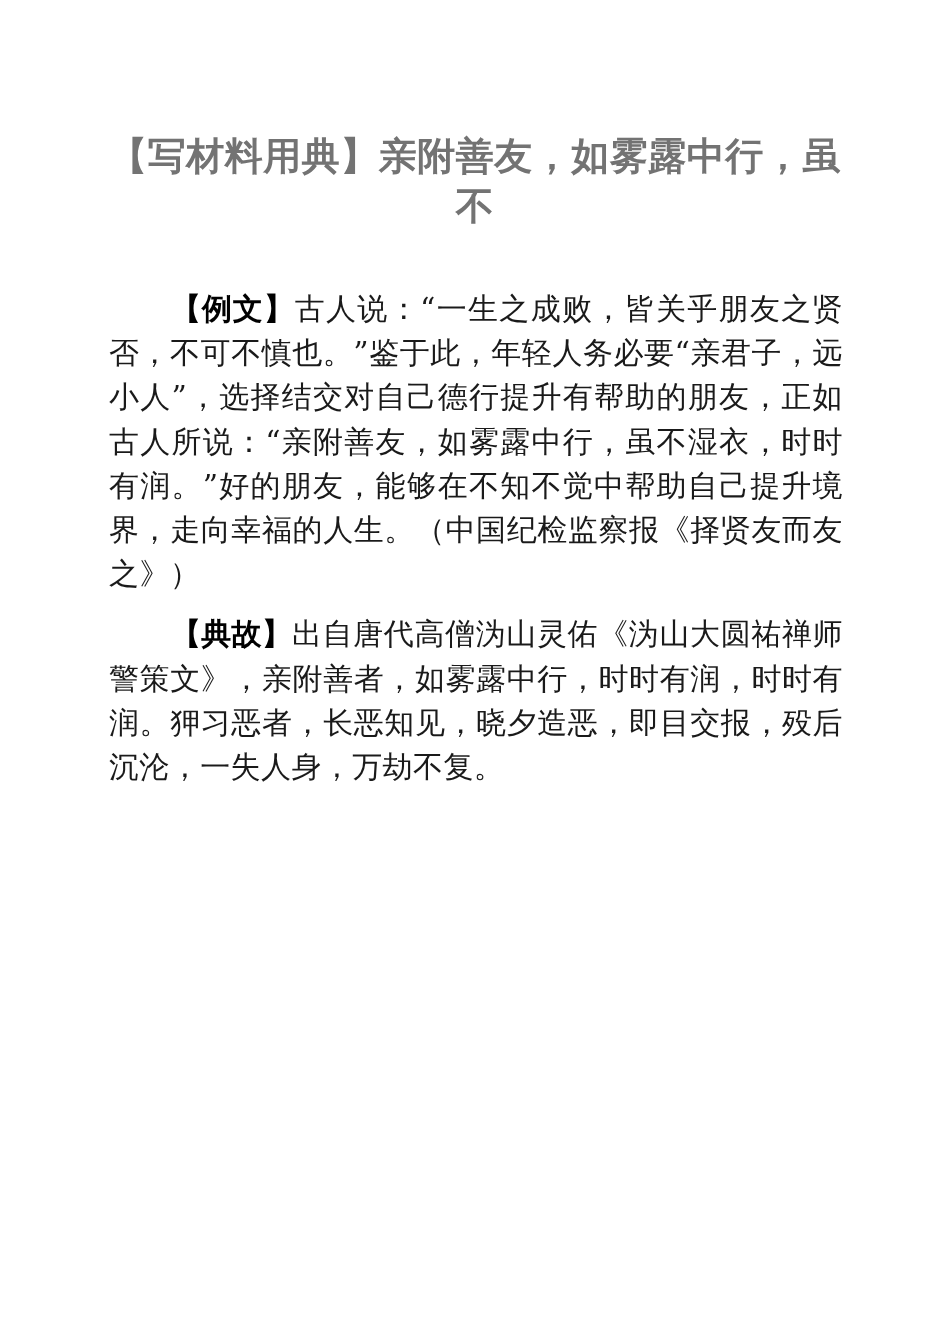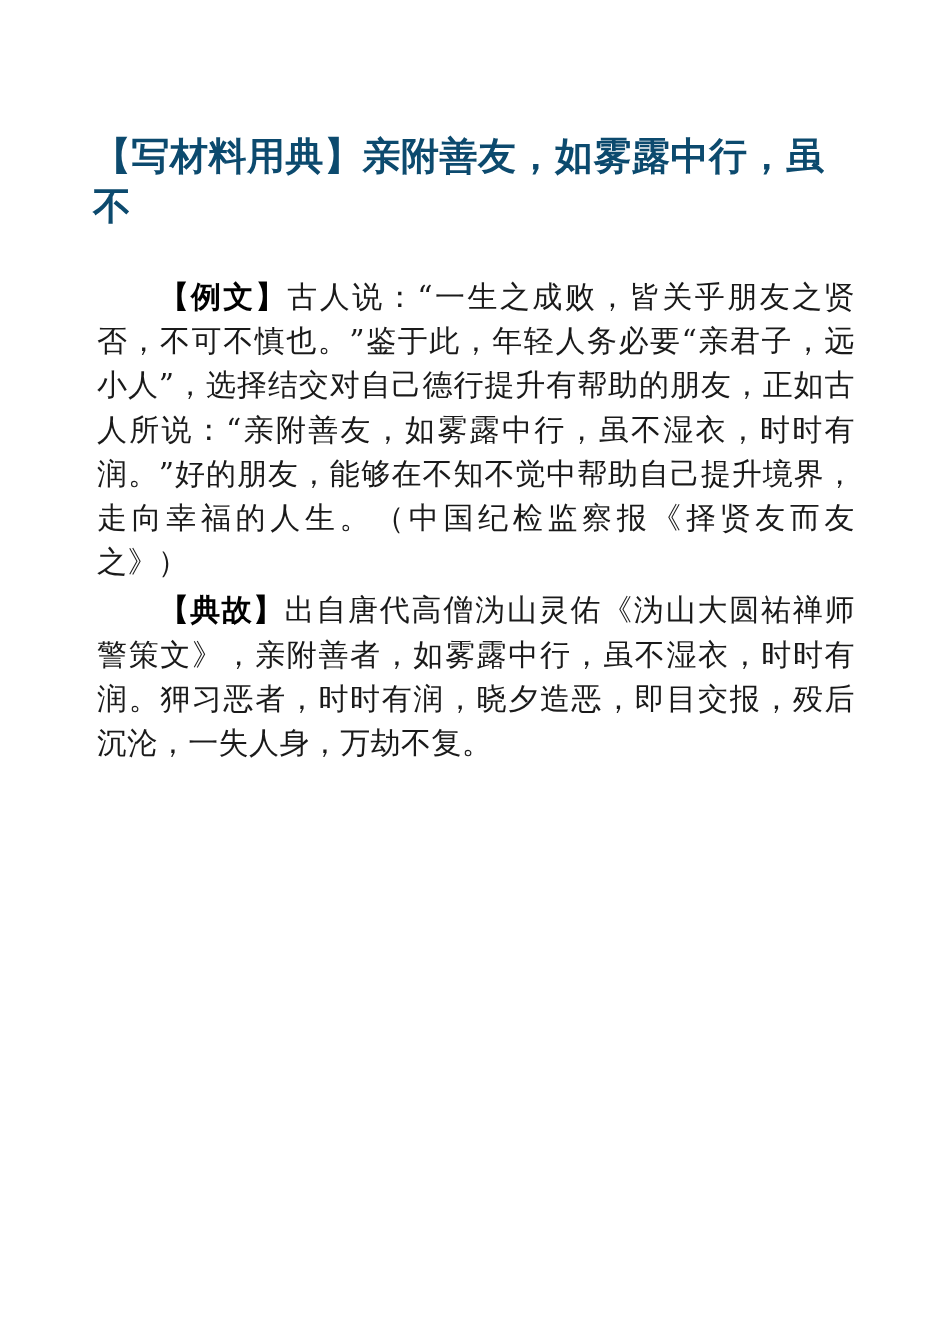--- a/index.html
+++ b/index.html
@@ -13,44 +13,44 @@
     height: 1344px;
     background: #ffffff;
     overflow: hidden;
     box-sizing: border-box;
   }
   .doc-title {
     position: absolute;
     left: 93px;
     top: 131px;
     width: 764px;
-    text-align: left;
+    text-align: center;
     font-family: "DejaVu Serif", "Liberation Serif", serif;
     font-weight: 700;
     font-size: 38px;
     line-height: 50px;
     letter-spacing: 0.5px;
-    color: #0c4a6e;
+    color: #737373;
     text-rendering: geometricPrecision;
   }
   .body-block {
     position: absolute;
     left: 93px;
     top: 271px;
     width: 766px;
     font-family: "DejaVu Serif", "Liberation Serif", serif;
     font-size: 30px;
     line-height: 44.2px;
     color: #1a1a1a;
     text-align: justify;
     text-justify: inter-character;
     letter-spacing: 0.4px;
   }
   .para {
-    margin: 4px;
+    margin: 16px;
     padding: 0;
     text-indent: 62px;
     text-align: justify;
     text-justify: inter-character;
   }
   .label {
     font-weight: 700;
     color: #000000;
     letter-spacing: 0;
   }
@@ -64,19 +64,19 @@
 <div class="page">
 
   <div class="doc-title">
     <div>【写材料用典】亲附善友，如雾露中行，虽不</div>
   </div>
 
   <div class="body-block">
 
     <p class="para"><span class="label">【例文】</span><span class="run">古人说：“一生之成败，皆关乎朋友之贤否，不可不慎也。”鉴于此，年轻人务必要“亲君子，远小人”，选择结交对自己德行提升有帮助的朋友，正如古人所说：“亲附善友，如雾露中行，虽不湿衣，时时有润。”好的朋友，能够在不知不觉中帮助自己提升境界，走向幸福的人生。（中国纪检监察报《择贤友而友之》）</span></p>
 
-    <p class="para"><span class="label">【典故】</span><span class="run">出自唐代高僧沩山灵佑《沩山大圆祐禅师警策文》，亲附善者，如雾露中行，虽不湿衣，时时有润。狎习恶者，时时有润，晓夕造恶，即目交报，殁后沉沦，一失人身，万劫不复。</span></p>
+    <p class="para"><span class="label">【典故】</span><span class="run">出自唐代高僧沩山灵佑《沩山大圆祐禅师警策文》，亲附善者，如雾露中行，时时有润，时时有润。狎习恶者，长恶知见，晓夕造恶，即目交报，殁后沉沦，一失人身，万劫不复。</span></p>
 
 
 
   </div>
 
 </div>
 
 </body></html>

